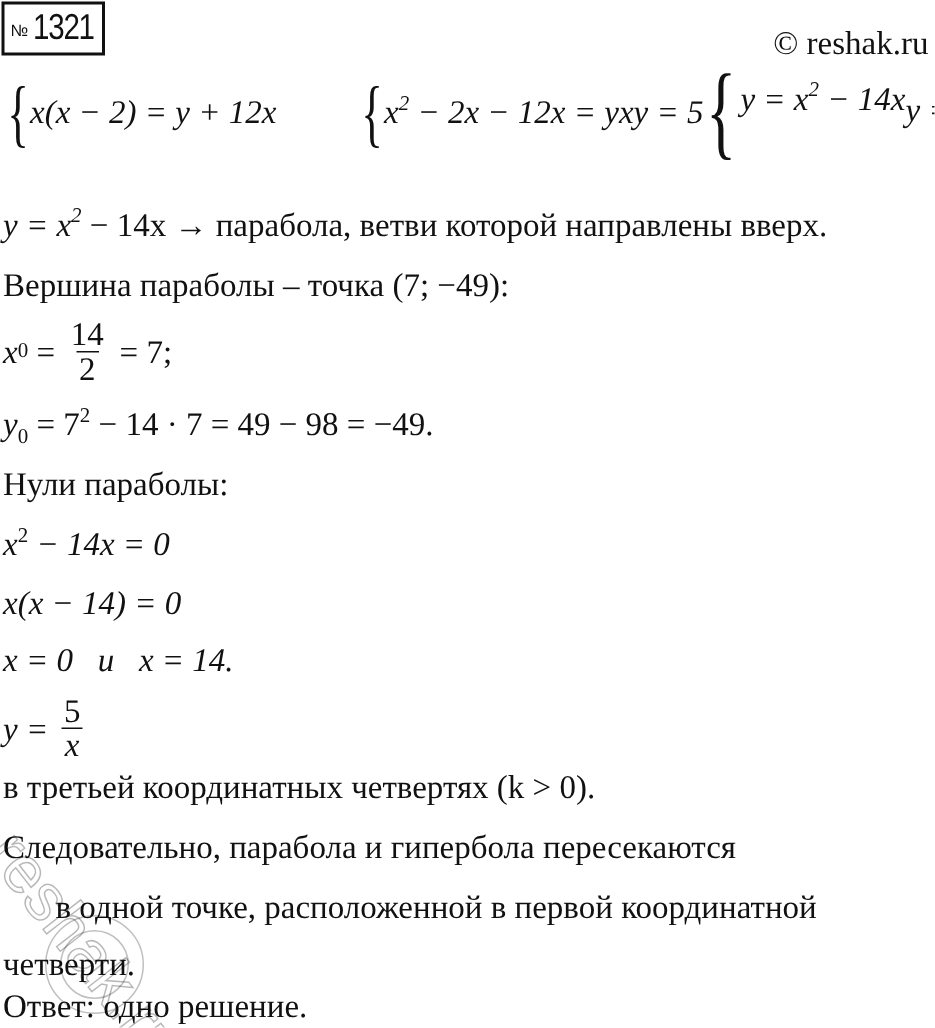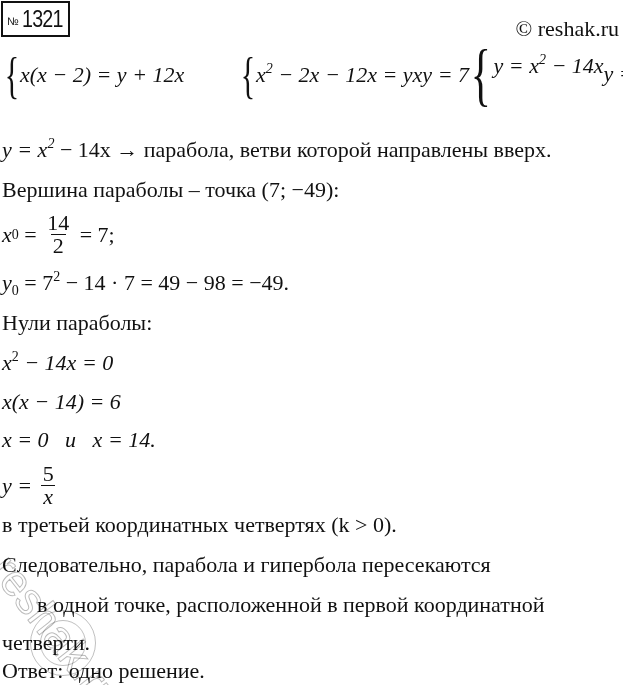--- a/index.html
+++ b/index.html
@@ -46,21 +46,21 @@
   <span class="brace">{</span>
   <div class="sys-lines it">
     <span>x(x − 2) = y + 12x</span>
   </div>
 </div>
 
 <div class="abs sys" style="left:236px; top:50px;">
   <span class="brace">{</span>
   <div class="sys-lines it">
     <span><span>x</span><sup>2</sup><span> − 2x − 12x = y</span></span>
-    <span>xy = 7</span>
+    <span>xy = 5</span>
   </div>
 </div>
 
 <div class="abs sys" style="left:464px; top:40px;">
   <span class="brace big">{</span>
   <div class="sys-lines it" style="line-height:26px;">
     <span><span>y = x</span><sup>2</sup><span> − 14x</span></span>
     <span><span>y = </span><span class="frac" style="font-style:italic;">
           <span class="n" style="font-style:normal;">5</span>
           <span class="d">x</span>
@@ -89,21 +89,21 @@
 <div class="abs line" style="top:270px;">
   <i>y</i><sub>0</sub><span style="white-space:pre;"> = 7</span><sup>2</sup><span> − 14 · 7 = 49 − 98 = −49.</span>
 </div>
 
 <div class="abs line" style="top:310px;">Нули параболы:</div>
 
 <div class="abs line" style="top:350px;">
   <i>x</i><sup>2</sup><span class="it"> − 14x = 0</span>
 </div>
 
-<div class="abs line it" style="top:389px;">x(x − 14) = 6</div>
+<div class="abs line it" style="top:389px;">x(x − 14) = 0</div>
 
 <div class="abs line it" style="top:427px; white-space:pre;">x = 0   и   x = 14.</div>
 
 <div class="abs line" style="top:463px; display:flex; align-items:center;">
   <i style="white-space:pre;">y = </i>
   <span class="frac">
       <span class="n">5</span>
       <span class="d it">x</span>
     </span>
 </div>

